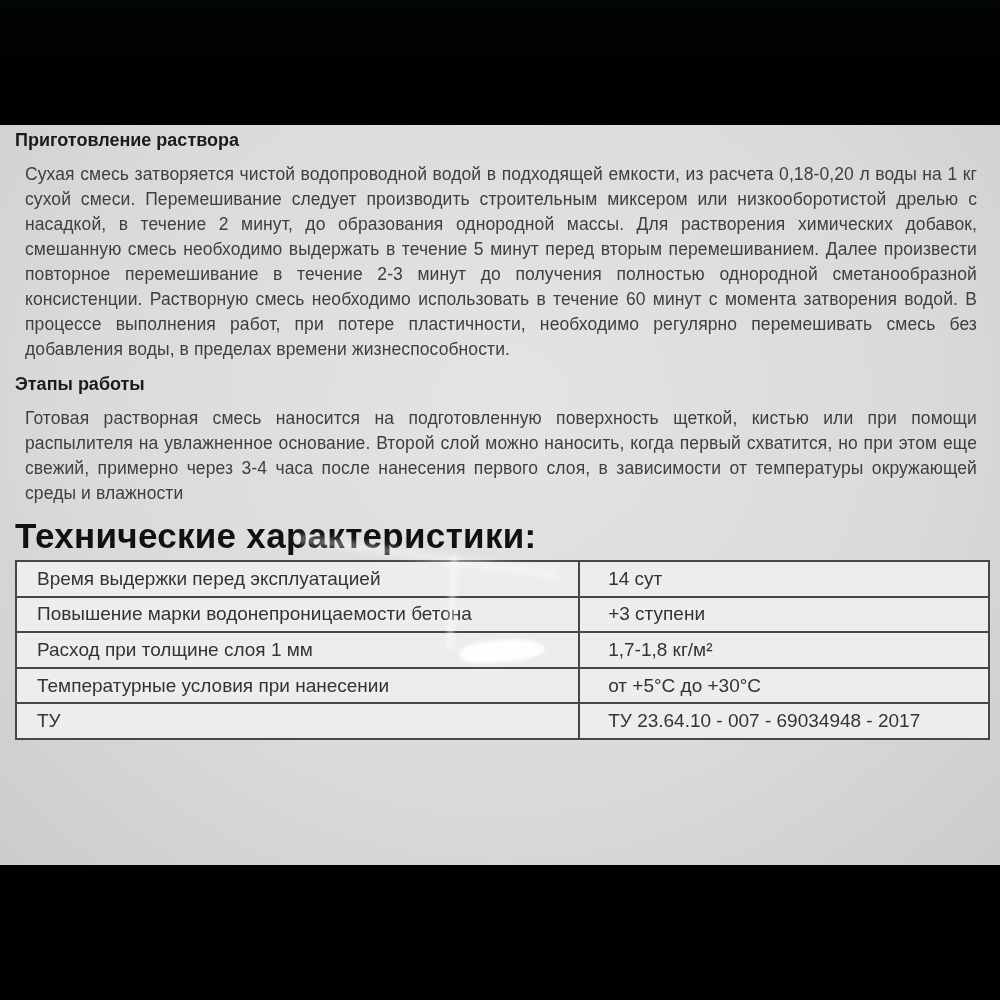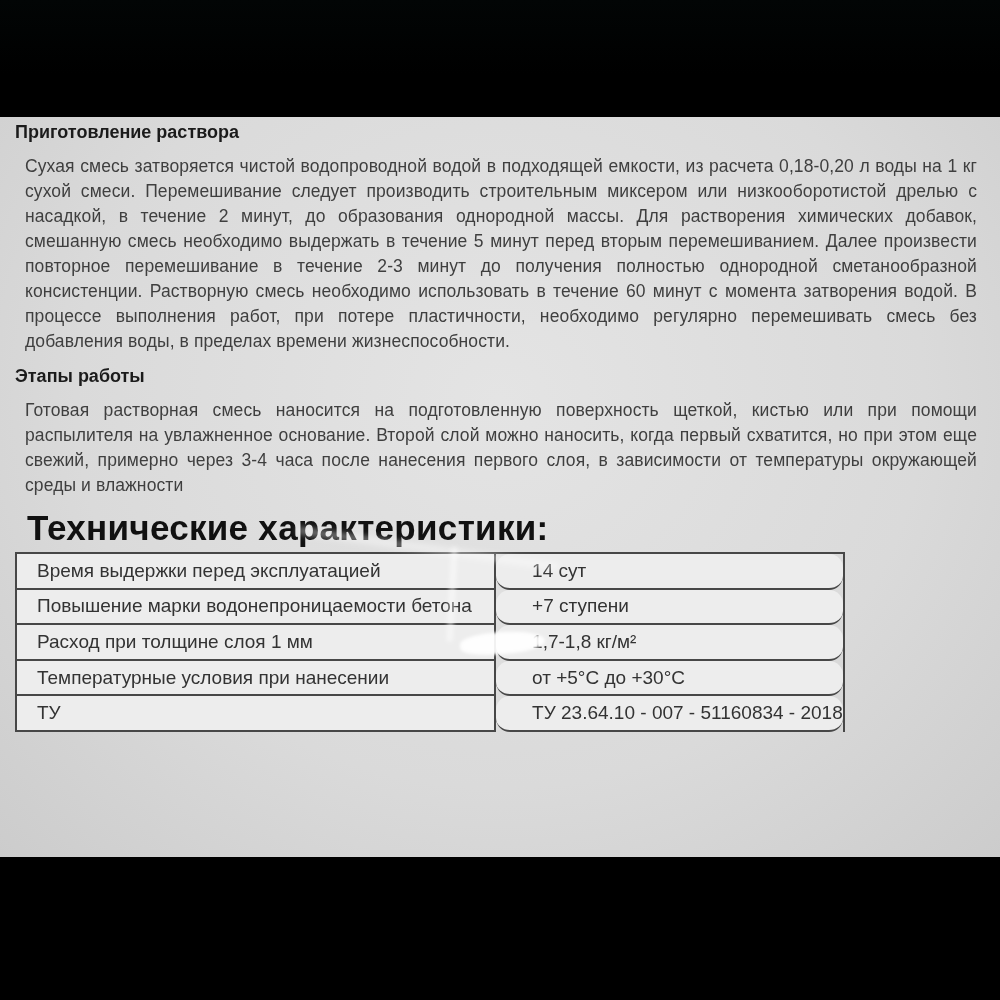--- a/index.html
+++ b/index.html
@@ -23,56 +23,56 @@
   .photo{position:absolute;inset:0;width:1000px;height:1000px;}
   .band-top{
     position:absolute;left:0;top:0;width:1000px;height:125px;
     background:linear-gradient(180deg,#020505 0%,var(--top-band) 60%);
   }
   .band-bottom{
     position:absolute;left:0;top:865px;width:1000px;height:135px;
     background:var(--bottom-band);
   }
   .label{
-    position:absolute;left:0;top:117px;width:1000px;height:740px;
+    position:absolute;left:0;top:125px;width:1000px;height:740px;
     background:radial-gradient(ellipse at 50% 38%, #e4e4e4 0%, #dadada 60%, #cccccc 100%);
     overflow:hidden;
   }
   .content{padding:3px 13px 0 15px;position:relative;}
   .sec-heading{
     font-size:18px;line-height:24px;font-weight:bold;
     color:var(--heading-text);margin:0;
   }
   .sec-body{
     font-size:17.5px;line-height:25px;margin:10px;
     text-align:justify;color:var(--body-text);
     letter-spacing:0.1px;
   }
   .tech-title{
     font-size:35px;line-height:40px;font-weight:bold;
-    color:#111;margin:2px 12px 4px;letter-spacing:0.3px;
+    color:#111;margin:2px 0 4px;letter-spacing:0.3px;
   }
   table.specs{
-    width:830px;border-collapse:separate;border-spacing:0;
+    width:975px;border-collapse:separate;border-spacing:0;
     margin-top:4px;table-layout:fixed;
     border-top:2px solid var(--table-border);
     border-left:2px solid var(--table-border);
     border-right:2px solid var(--table-border);
   }
   table.specs td{
     background:var(--cell-bg);
     border-bottom:2px solid var(--table-border);
     height:35.6px;
     font-size:19px;color:var(--table-text);
     padding:0 8px 0 20px;
     white-space:nowrap;overflow:hidden;
     vertical-align:middle;
   }
   table.specs td.param{width:58%;border-right:2px solid var(--table-border);}
-  table.specs td.value{padding-left:36px;border-radius:14px;}
+  table.specs td.value{padding-left:28px;}
   
   .scratch-streak{
     position:absolute;left:295px;top:428px;width:265px;height:7px;
     background:rgba(255,255,255,.45);transform:rotate(8deg);
     filter:blur(3px);border-radius:4px;pointer-events:none;
   }
   .scratch-vert{
     position:absolute;left:449px;top:430px;width:6px;height:95px;
     background:rgba(255,255,255,.5);filter:blur(2px);
     transform:rotate(3deg);border-radius:3px;pointer-events:none;
@@ -101,33 +101,33 @@
       <h1 class="tech-title">Технические характеристики:</h1>
 
       <table class="specs">
         <tbody>
           <tr>
             <td class="param">Время выдержки перед эксплуатацией</td>
             <td class="value">14 сут</td>
           </tr>
           <tr>
             <td class="param">Повышение марки водонепроницаемости бетона</td>
-            <td class="value">+7 ступени</td>
+            <td class="value">+3 ступени</td>
           </tr>
           <tr>
             <td class="param">Расход при толщине слоя 1 мм</td>
             <td class="value">1,7-1,8 кг/м²</td>
           </tr>
           <tr>
             <td class="param">Температурные условия при нанесении</td>
             <td class="value">от +5°С до +30°С</td>
           </tr>
           <tr>
             <td class="param">ТУ</td>
-            <td class="value">ТУ 23.64.10 - 007 - 51160834 - 2018</td>
+            <td class="value">ТУ 23.64.10 - 007 - 69034948 - 2017</td>
           </tr>
 
         </tbody>
       </table>
 
       <div class="scratch-streak"></div>
       <div class="scratch-vert"></div>
       <div class="scratch-blob"></div>
     </div>
   </div>

